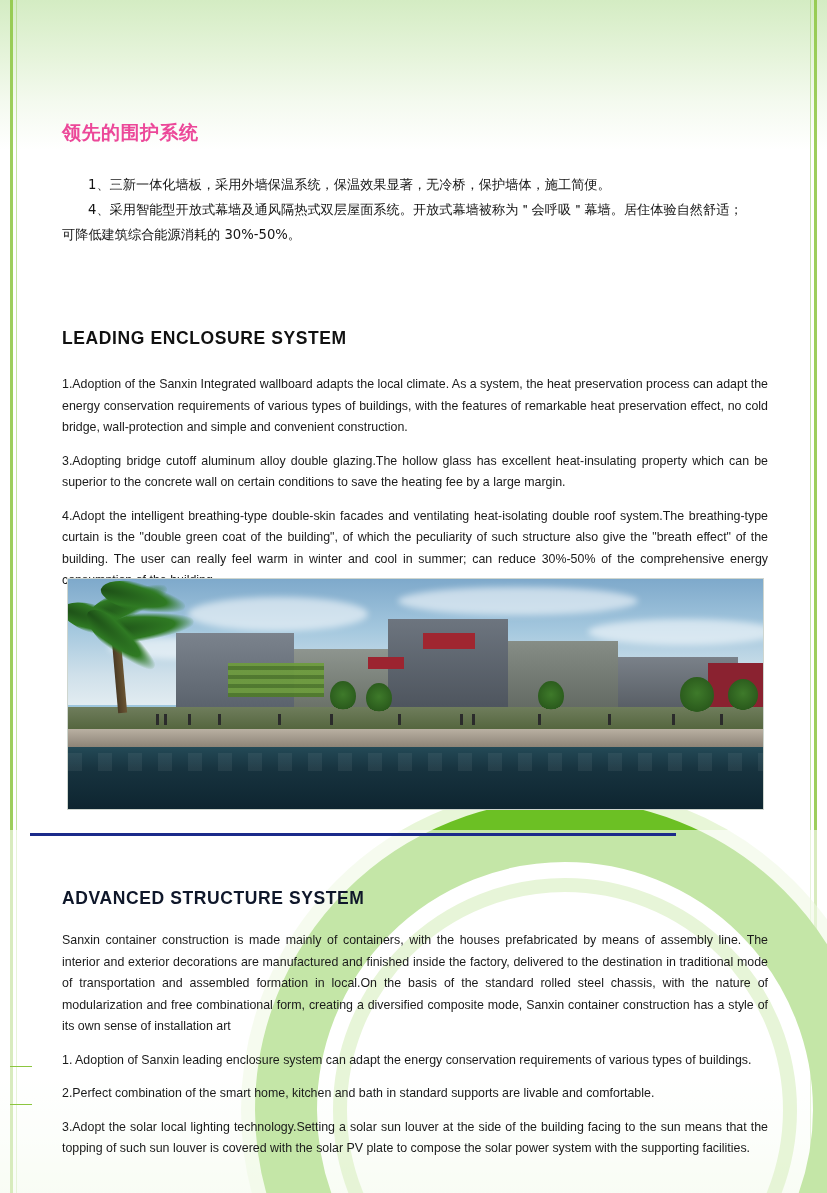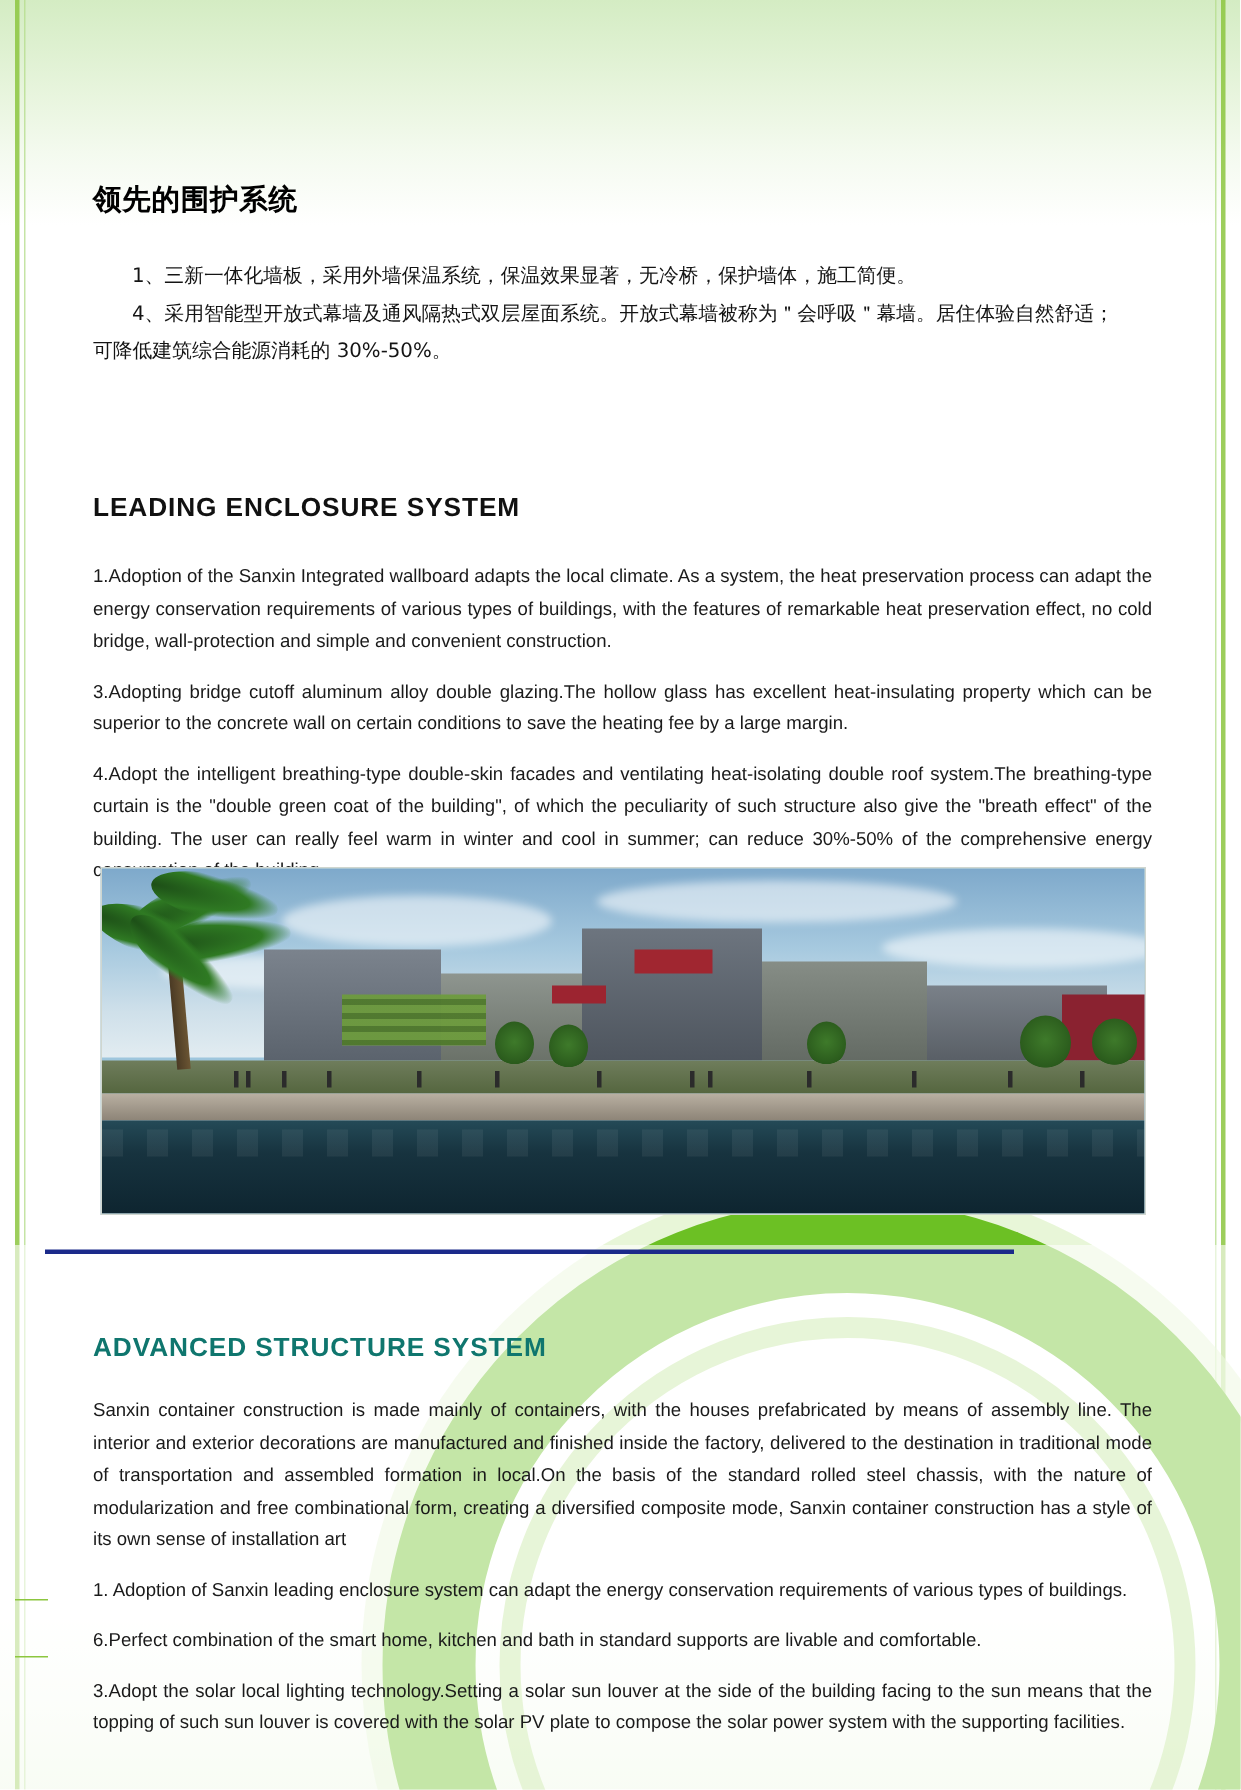--- a/index.html
+++ b/index.html
@@ -123,21 +123,21 @@
     left: 0; top: 0;
     width: 827px; height: 1193px;
     z-index: 4;
   }
 
   .h-cn {
     position: absolute;
     left: 62px; top: 120px;
     font-size: 19px;
     font-weight: bold;
-    color: #000000;
+    color: #ec4899;
     letter-spacing: .5px;
     font-family: "DejaVu Sans", "Liberation Sans", sans-serif;
     text-align: center;
   }
 
   .cn-block {
     position: absolute;
     left: 62px; top: 172px;
     width: 706px;
     font-size: 13.2px;
@@ -155,21 +155,21 @@
     font-weight: bold;
     letter-spacing: .6px;
     color: #111111;
   }
   .h-en2 {
     position: absolute;
     left: 62px; top: 888px;
     font-size: 17.5px;
     font-weight: bold;
     letter-spacing: .6px;
-    color: #0f766e;
+    color: #0f172a;
   }
 
   .en-block {
     position: absolute;
     left: 62px;
     width: 706px;
     font-size: 12.4px;
     line-height: 21.5px;
     color: #1a1a1a;
   }
@@ -367,18 +367,18 @@
         <div class="pp" style="left:604px"></div>
         <div class="pp" style="left:652px"></div>
       </div>
     </div>
 
     <div class="h-en2">ADVANCED STRUCTURE SYSTEM</div>
 
     <div class="en-block" id="en-block-2">
       <p class="en-p">Sanxin container construction is made mainly of containers, with the houses prefabricated by means of assembly line. The interior and exterior decorations are manufactured and finished inside the factory, delivered to the destination in traditional mode of transportation and assembled formation in local.On the basis of the standard rolled steel chassis, with the nature of modularization and free combinational form, creating a diversified composite mode, Sanxin container construction has a style of its own sense of installation art</p>
       <p class="en-p">1. Adoption of Sanxin leading enclosure system can adapt the energy conservation requirements of various types of buildings.</p>
-      <p class="en-p">6.Perfect combination of the smart home, kitchen and bath in standard supports are livable and comfortable.</p>
+      <p class="en-p">2.Perfect combination of the smart home, kitchen and bath in standard supports are livable and comfortable.</p>
       <p class="en-p">3.Adopt the solar local lighting technology.Setting a solar sun louver at the side of the building facing to the sun means that the topping of such sun louver is covered with the solar PV plate to compose the solar power system with the supporting facilities.</p>
     </div>
 
   </div>
 </div>
 
 </body></html>

